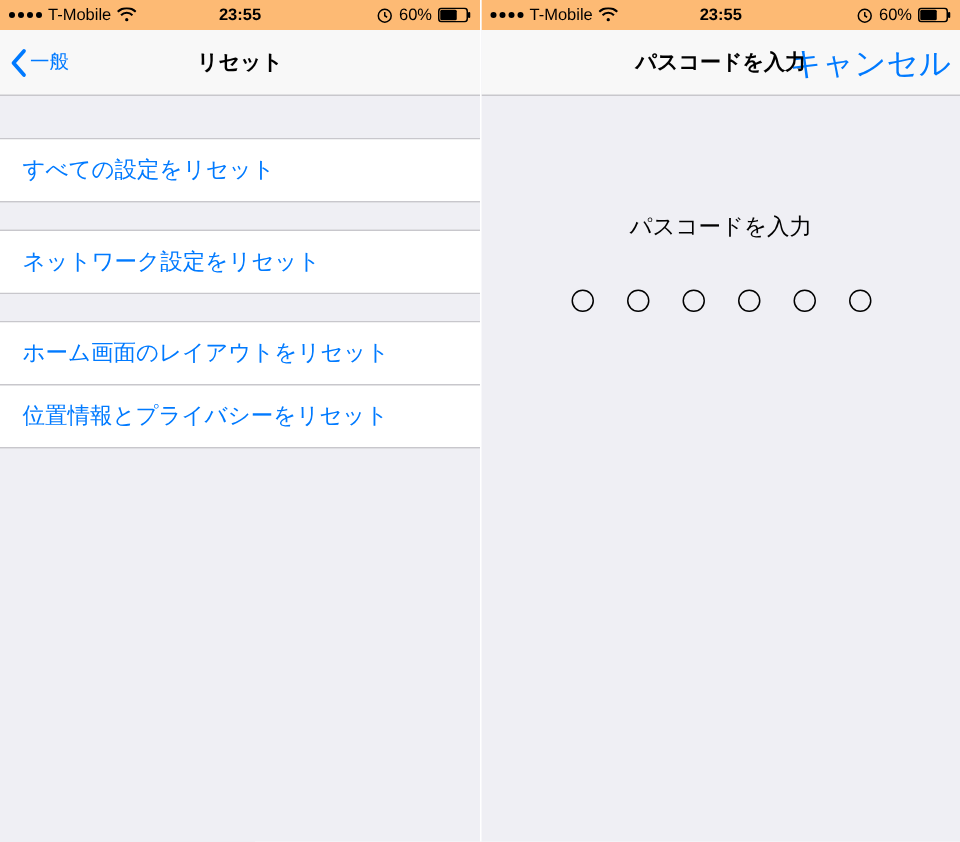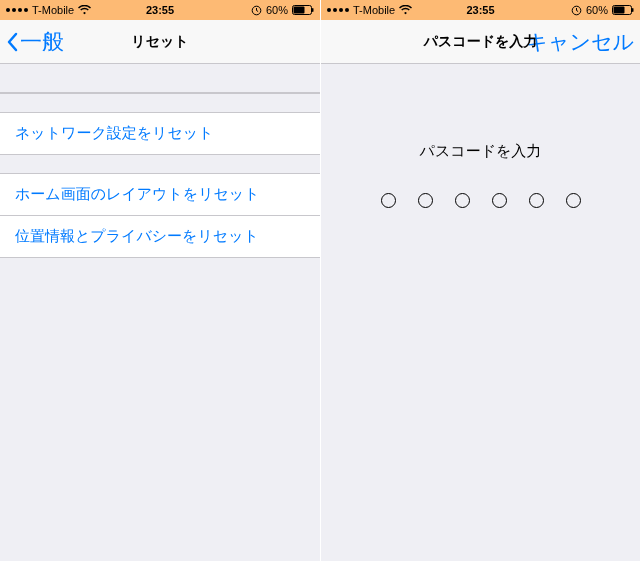--- a/index.html
+++ b/index.html
@@ -37,22 +37,22 @@
   .nav-bar {
     height: 44px;
     background: #f8f8f8;
     border-bottom: 1px solid #c8c7cc;
     display: flex;
     align-items: center;
     position: relative;
     padding: 0 6px;
   }
   .nav-back {
-    display: flex; align-items: center;
-    color: #007aff; font-size: 22px;
+    display: flex; align-items: flex-start;
+    color: #007aff; font-size: 13px;
   }
   .nav-back svg { margin-right: 2px; }
   .nav-title {
     position:absolute; left:0; right:0; text-align:center;
     font-size:14px; font-weight:600; color:#000;
     pointer-events:none;
   }
   .nav-right {
     margin-left: auto;
     color:#007aff; font-size:21px;
@@ -135,20 +135,21 @@
       <svg width="12" height="20" viewBox="0 0 12 20">
           <path d="M10 2L3 10l7 8" fill="none" stroke="#007aff" stroke-width="2.5" stroke-linecap="round" stroke-linejoin="round"></path>
         </svg>
       <span>一般</span>
     </div>
     <div class="nav-title">リセット</div>
   </div>
 
   <div class="content" id="left-list">
       <div class="group">
+        <div class="cell"><span>すべての設定をリセット</span></div>
       </div>
       <div class="group">
         <div class="cell"><span>ネットワーク設定をリセット</span></div>
       </div>
       <div class="group">
         <div class="cell"><span>ホーム画面のレイアウトをリセット</span></div>
         <div class="cell"><span>位置情報とプライバシーをリセット</span></div>
       </div>
     </div>
 </div>

